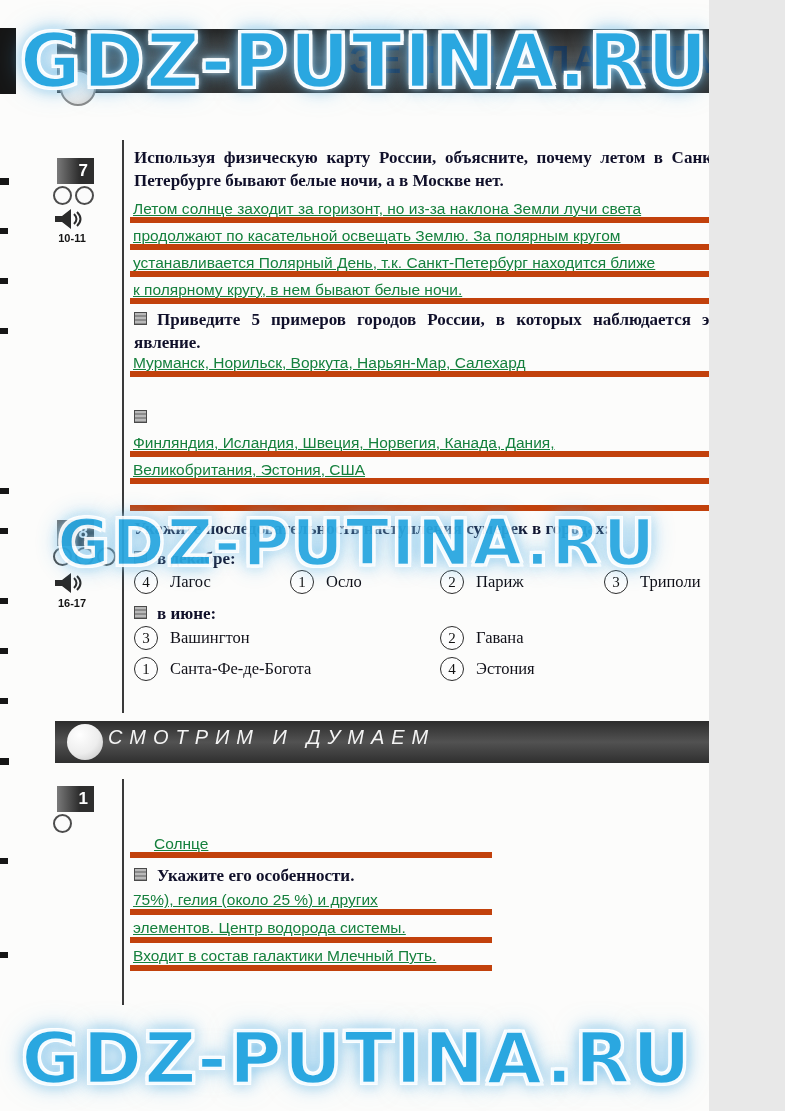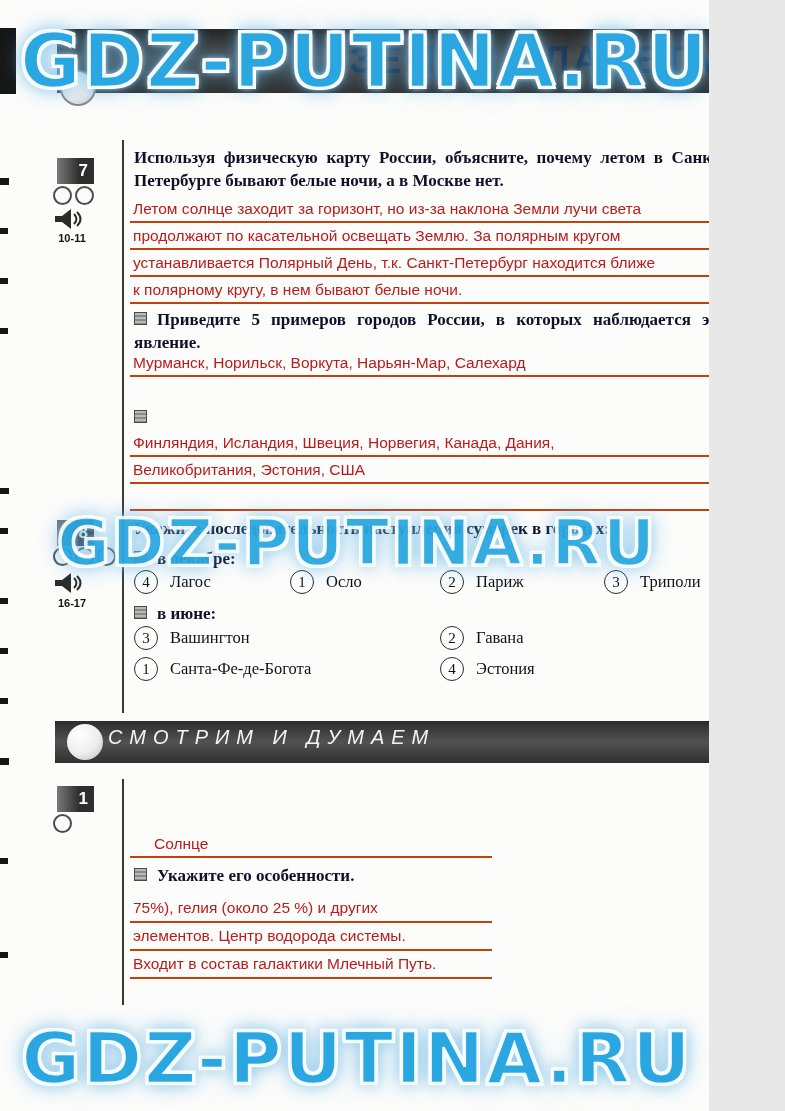--- a/index.html
+++ b/index.html
@@ -38,23 +38,23 @@
   .v-rule{position:absolute;left:122px;width:2px;background:#3a3a3a;}
   
   .q-serif{position:absolute;left:134px;font-family:"Liberation Serif",serif;font-weight:bold;
     color:#10102a;font-size:17px;line-height:23px;text-align:justify;}
   .q-sans{position:absolute;left:134px;font-family:"Liberation Sans",sans-serif;font-weight:bold;
     color:#0d0d0d;font-size:16.5px;line-height:23px;}
   .marker{display:inline-block;width:11px;height:11px;margin-right:10px;vertical-align:baseline;
     border:1px solid #4a4a4a;
     background:repeating-linear-gradient(180deg,#b9b9b9 0 2px,#8b8b8b 2px 4px);}
   .answers{position:absolute;left:130px;}
-  .answer-line{border-bottom:2px solid #c2410c;font-family:"Liberation Sans",sans-serif;
-    color:#b91c1c;font-size:15.5px;white-space:nowrap;overflow:hidden;padding-left:3px;
-    height:27px;line-height:26px;box-sizing:border-box;}
+  .answer-line{border-bottom:6px solid #c2410c;font-family:"Liberation Sans",sans-serif;
+    color:#15803d;font-size:15.5px;white-space:nowrap;overflow:hidden;padding-left:3px;
+    height:27px;line-height:26px;box-sizing:border-box;text-decoration:underline;}
   
   .seq-row{position:absolute;left:134px;height:28px;}
   .seq-item{position:absolute;top:0;display:flex;align-items:center;}
   .cnum{display:inline-flex;align-items:center;justify-content:center;width:24px;height:24px;
     border:1.6px solid #2c2c2c;border-radius:50%;font-family:"Liberation Serif",serif;
     font-size:15px;color:#111;box-sizing:border-box;background:#fdfdfd;}
   .city{font-family:"Liberation Serif",serif;font-size:16.5px;color:#101018;margin-left:12px;}
   
   .section-band{position:absolute;left:55px;top:721px;width:683px;height:42px;z-index:2;
     background:linear-gradient(180deg,#2c2c2c 0%,#525252 50%,#2f2f2f 100%);}
@@ -213,18 +213,18 @@
   </div>
 
   <div class="answers" style="top:831px;width:362px;">
     <div class="answer-line" style="padding-left:24px;">Солнце</div>
   </div>
 
   <div class="q-serif" style="top:864px;width:362px;">
     <span class="marker"></span><span>Укажите его особенности.</span>
   </div>
   <div class="answers" style="top:887px;width:362px;">
-    <div class="answer-line" style="height:28px;margin-top:8px;">75%), гелия (около 25 %) и других</div>
+    <div class="answer-line" style="height:28px;">75%), гелия (около 25 %) и других</div>
     <div class="answer-line" style="height:28px;">элементов. Центр водорода системы.</div>
     <div class="answer-line" style="height:28px;">Входит в состав галактики Млечный Путь.</div>
   </div>
 
 </div>
 
 </body></html>

